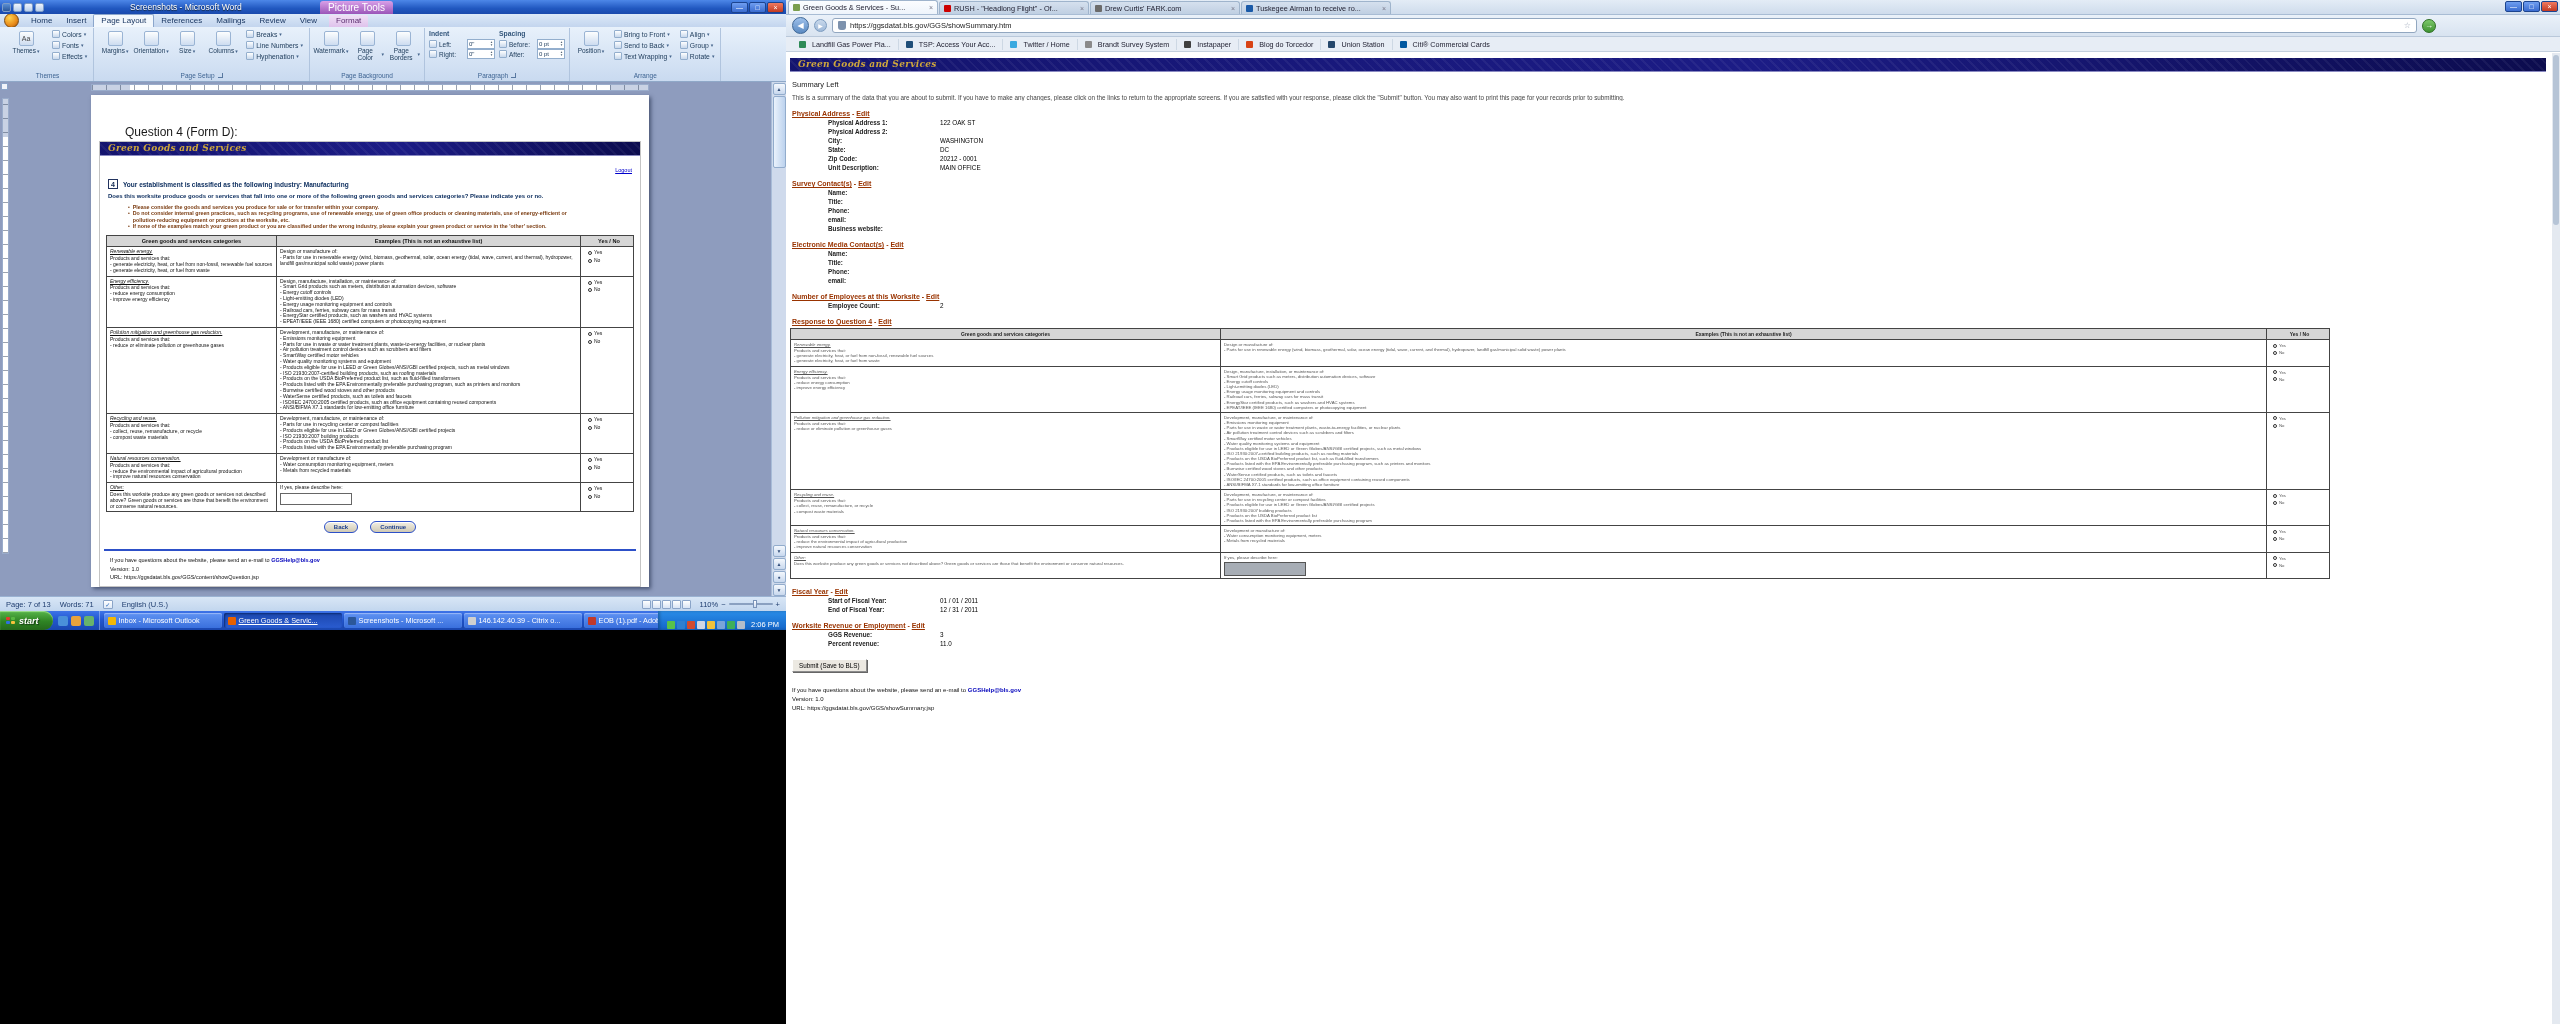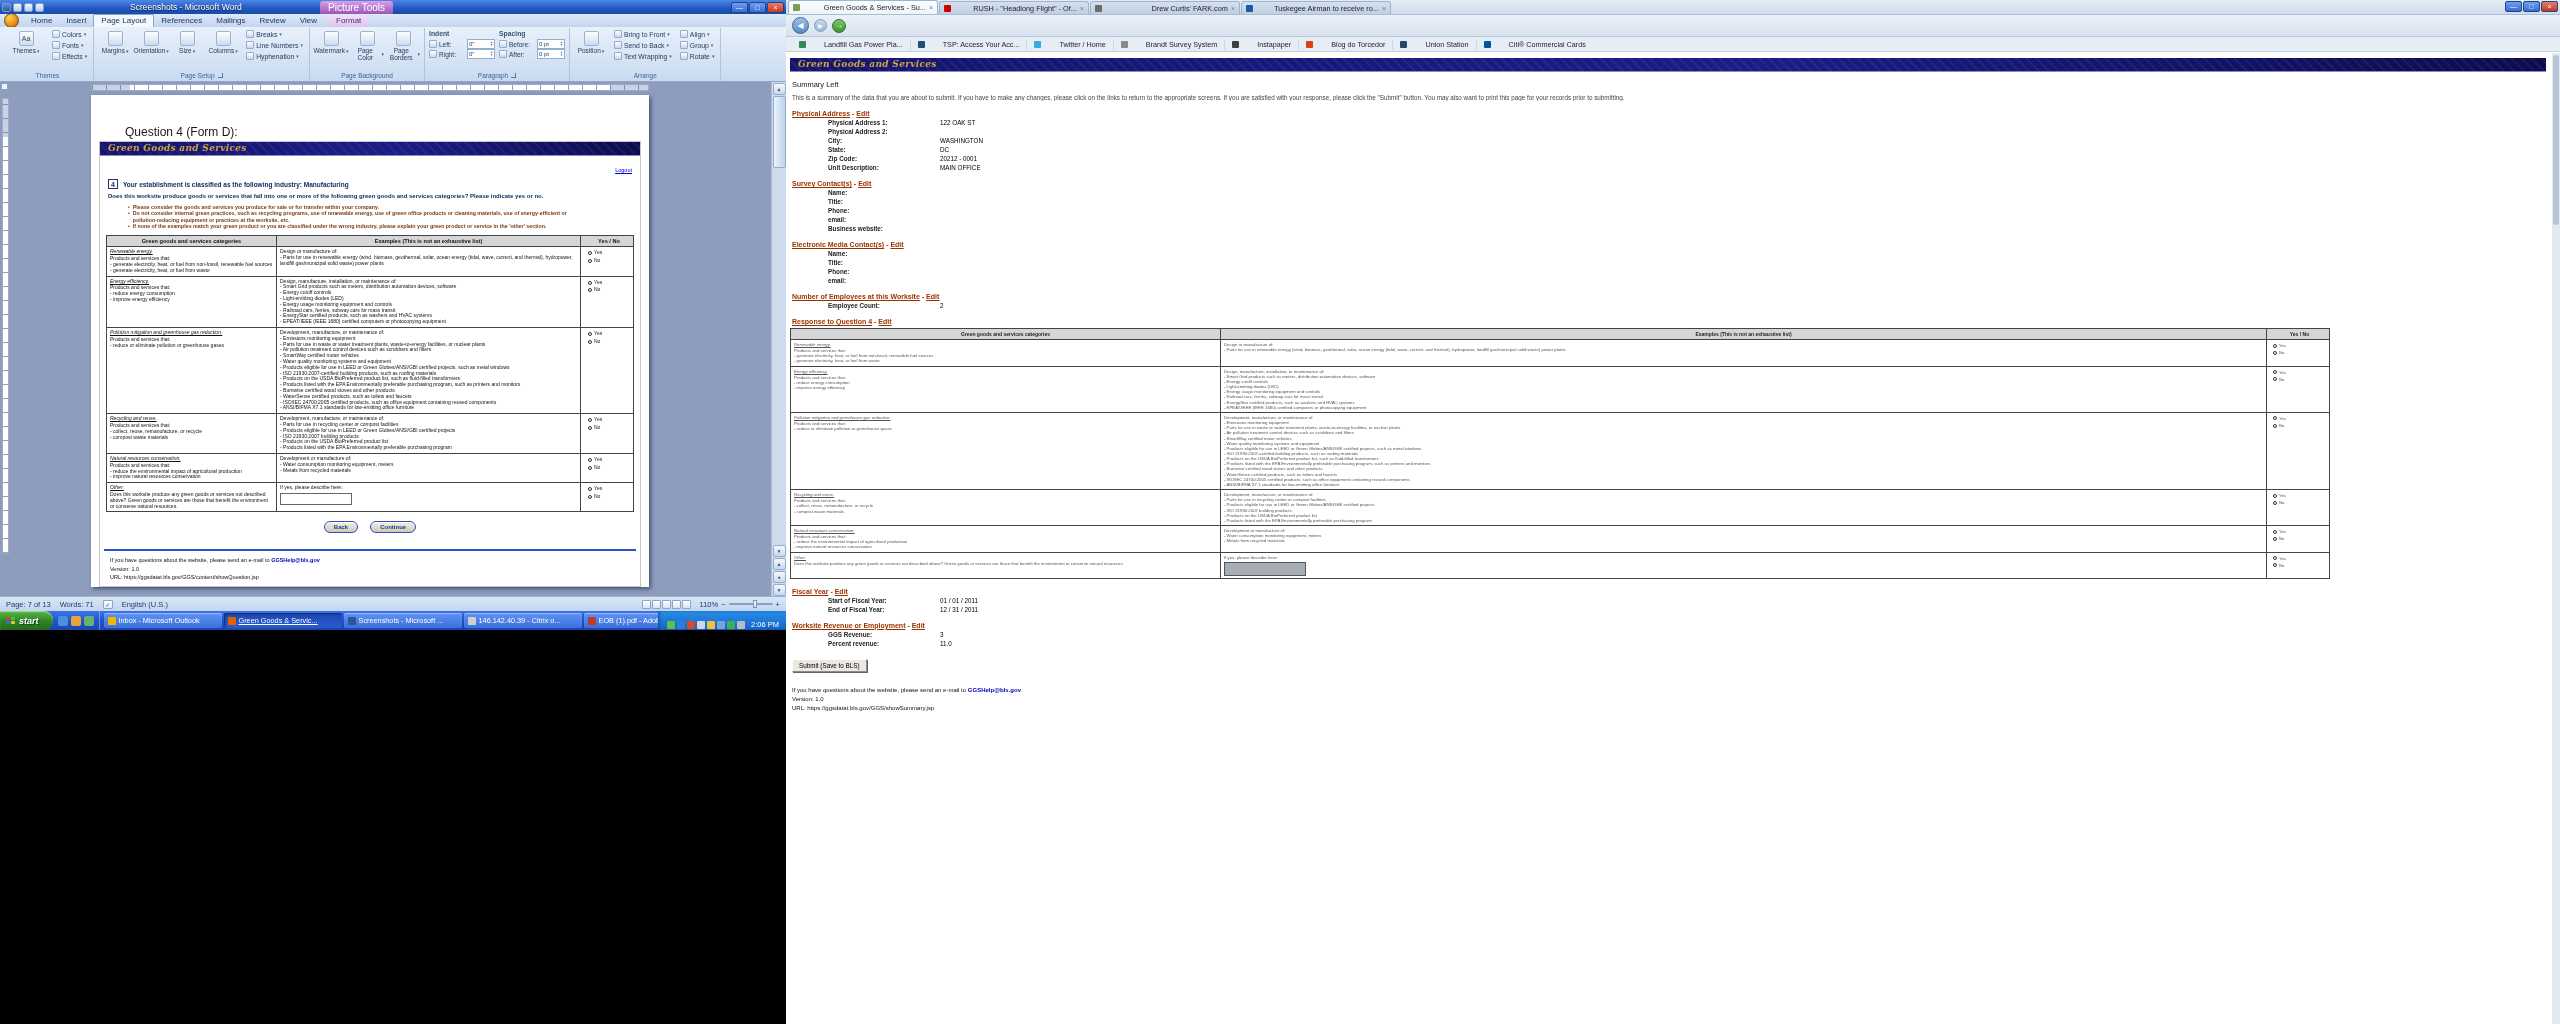--- a/index.html
+++ b/index.html
@@ -152,21 +152,21 @@
   .b-navbar { height:22px; background:linear-gradient(#eaf1f9,#d8e3f0); display:flex; align-items:center; padding:0 6px; gap:5px; border-bottom:1px solid #b9c8da; }
   .nav-back { width:17px; height:17px; border-radius:50%; background:linear-gradient(#9dc0ea,#5b8ac2); border:1px solid #3e6796; color:#fff; font-size:8px; display:flex; align-items:center; justify-content:center; flex:none; }
   .nav-fwd { width:13px; height:13px; border-radius:50%; background:linear-gradient(#c9d9ec,#9db8d8); border:1px solid #7c9cc0; color:#fff; font-size:6px; display:flex; align-items:center; justify-content:center; flex:none; }
   .urlbar { flex:1; max-width:1585px; height:15px; background:#fff; border:1px solid #92a7c0; border-radius:3px; display:flex; align-items:center; gap:4px; padding:0 5px; }
   .shield-icon { width:8px; height:9px; background:#7d92ad; border-radius:1px 1px 3px 3px; flex:none; }
   .url-text { font-size:7.5px; color:#222; white-space:nowrap; }
   .url-star { margin-left:auto; color:#9aa6b8; font-size:8px; }
   .nav-go { width:14px; height:14px; border-radius:50%; background:linear-gradient(#7cc86a,#3f9432); border:1px solid #2d6e24; color:#fff; font-size:8px; display:flex; align-items:center; justify-content:center; flex:none; }
 
   .b-bookmarks { height:15px; background:#e7edf5; border-bottom:1px solid #c3cfdd; display:flex; align-items:center; padding:0 6px; }
-  .bm-item { display:flex; align-items:center; gap:18px; font-size:7.2px; color:#223; padding:0 7px; border-right:1px solid #cdd8e4; white-space:nowrap; height:11px; }
+  .bm-item { display:flex; align-items:center; gap:6px; font-size:7.2px; color:#223; padding:0 7px; border-right:1px solid #cdd8e4; white-space:nowrap; height:11px; }
   .bm-item:last-child { border-right:none; }
   .bm-icon { width:7px; height:7px; border-radius:1px; flex:none; }
 
   .b-content { position:absolute; left:0; top:53px; right:8px; bottom:0; background:#fff; overflow:hidden; }
   .web-brand { margin:5px 6px 0 4px; }
   .sum-title { margin:8px 0 0 6px; font-size:7.5px; color:#222; }
   .sum-intro { margin:5px 0 0 6px; font-size:6.3px; color:#444; white-space:nowrap; overflow:hidden; }
   .sum-section { margin-left:6px; }
   .sec-heading { margin-top:9px; font-size:7px; font-weight:bold; color:#993300; }
   .sec-title { text-decoration:underline; }
@@ -736,21 +736,21 @@
           </span>
         <span class="clock">2:06 PM</span>
       </div>
     </div>
   </section>
 
   <section id="right-monitor">
     <div id="browser-window">
 
       <div class="b-tabstrip">
-        <span id="btabs" style="display:flex; align-items:flex-end;text-align:right;">
+        <span id="btabs" style="display:flex; align-items:flex-end;">
             <span class="btab active">
               <span class="favicon" style="background: rgb(122, 158, 78);"></span>
               <span class="btab-label">Green Goods &amp; Services - Su...</span>
               <span class="btab-close">×</span>
             </span>
             <span class="btab">
               <span class="favicon" style="background: rgb(204, 0, 0);"></span>
               <span class="btab-label">RUSH - "Headlong Flight" - Of...</span>
               <span class="btab-close">×</span>
             </span>
@@ -768,20 +768,25 @@
         <span class="b-wincontrols">
           <span class="wc">—</span>
           <span class="wc">□</span>
           <span class="wc close">×</span>
         </span>
       </div>
 
       <div class="b-navbar">
         <span class="nav-back">◀</span>
         <span class="nav-fwd">▶</span>
+        <span class="urlbar">
+          <span class="shield-icon"></span>
+          <span class="url-text">https://ggsdatat.bls.gov/GGS/showSummary.htm</span>
+          <span class="url-star">☆</span>
+        </span>
         <span class="nav-go">→</span>
       </div>
 
       <div class="b-bookmarks" id="bookmarks">
           <span class="bm-item">
             <span class="bm-icon" style="background: rgb(46, 139, 87);"></span>
             <span>Landfill Gas Power Pla...</span>
           </span>
           <span class="bm-item">
             <span class="bm-icon" style="background: rgb(31, 78, 121);"></span>

